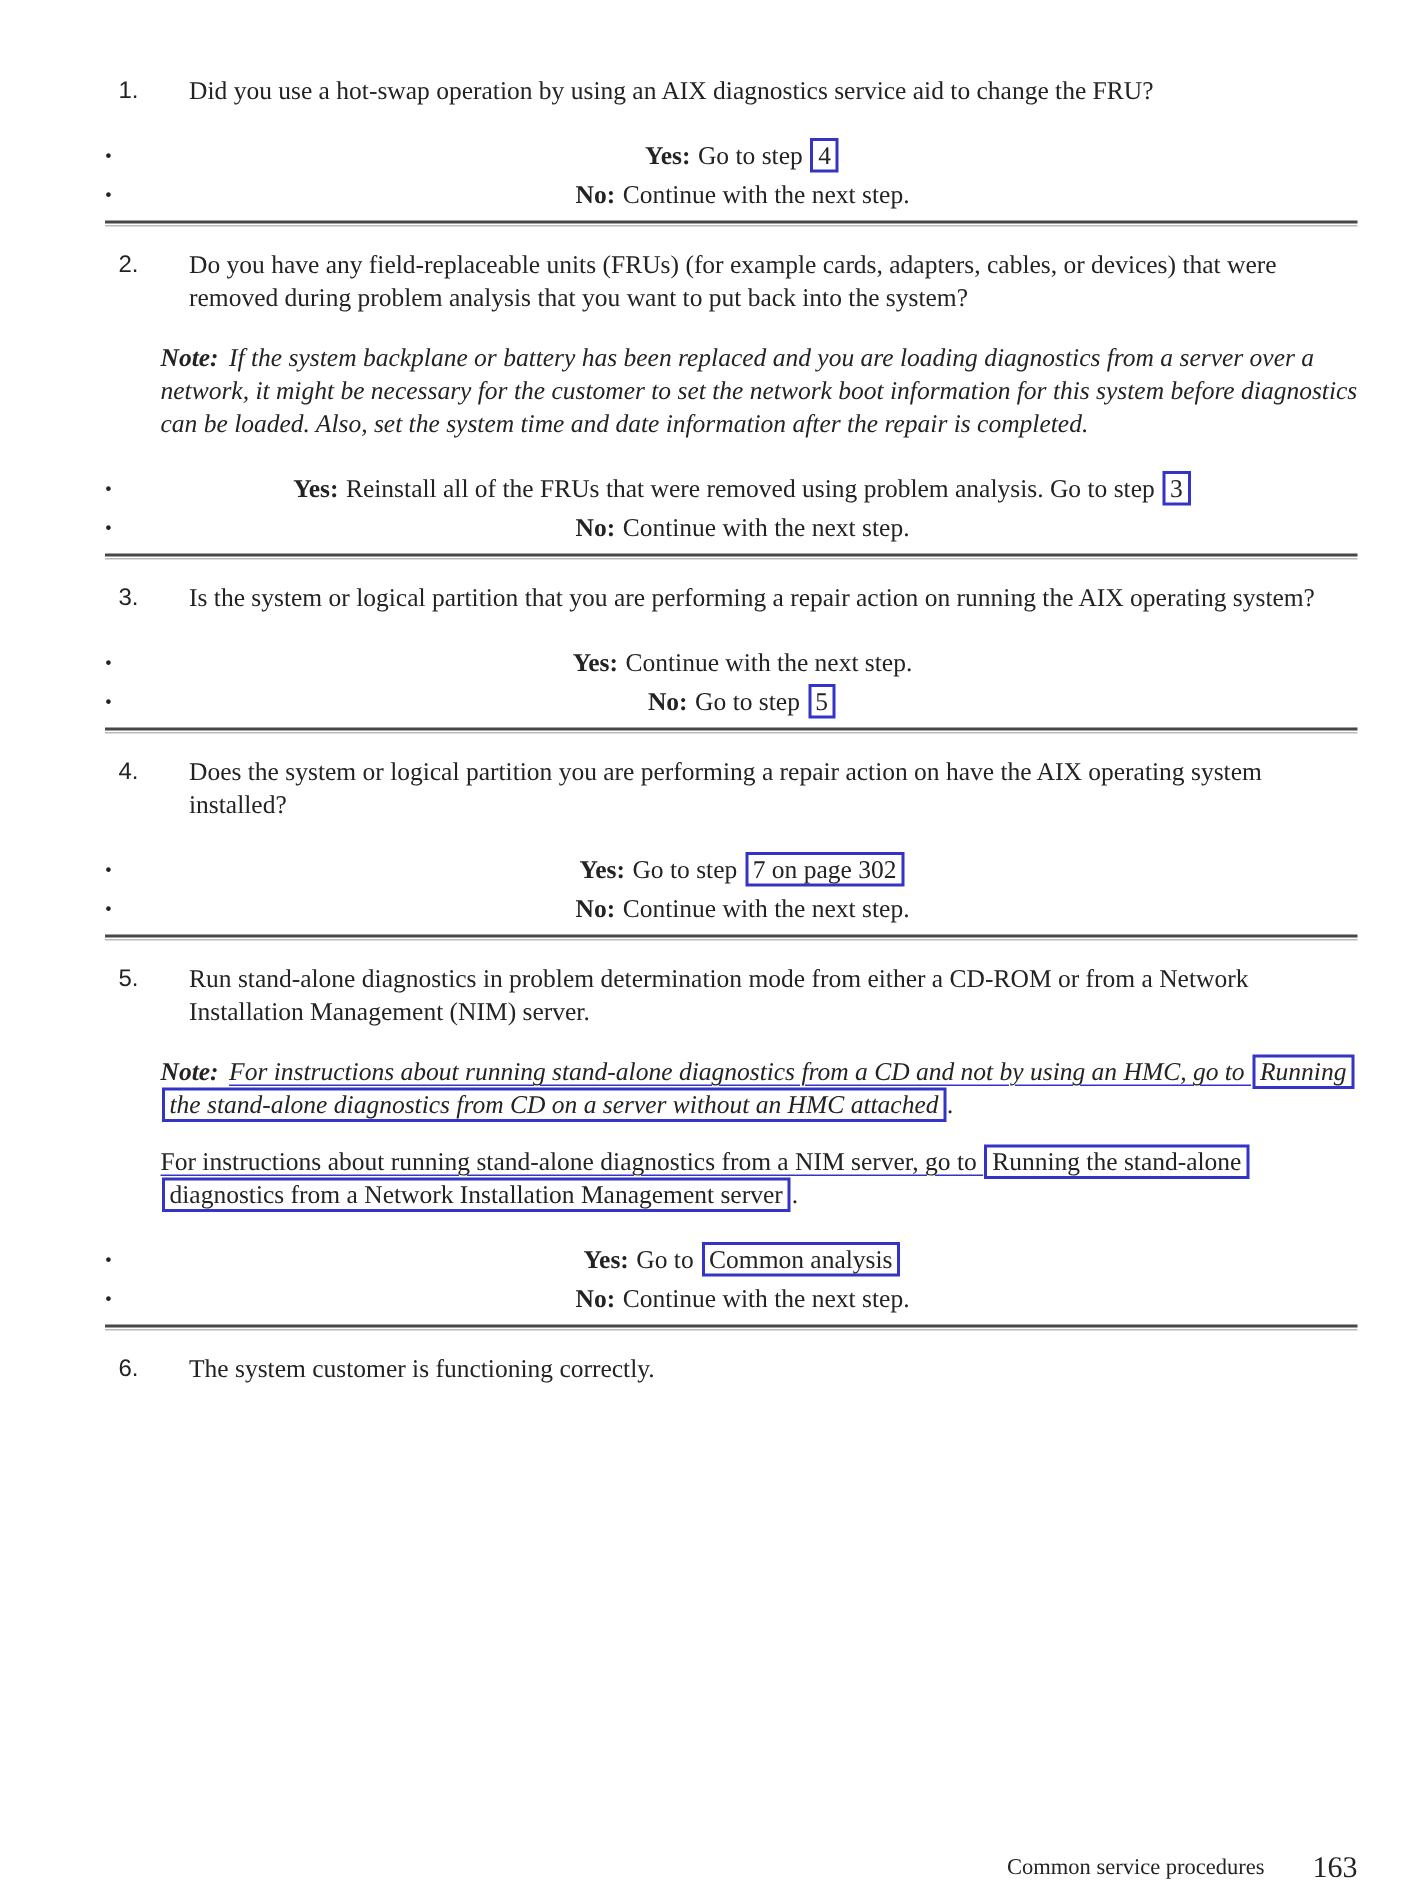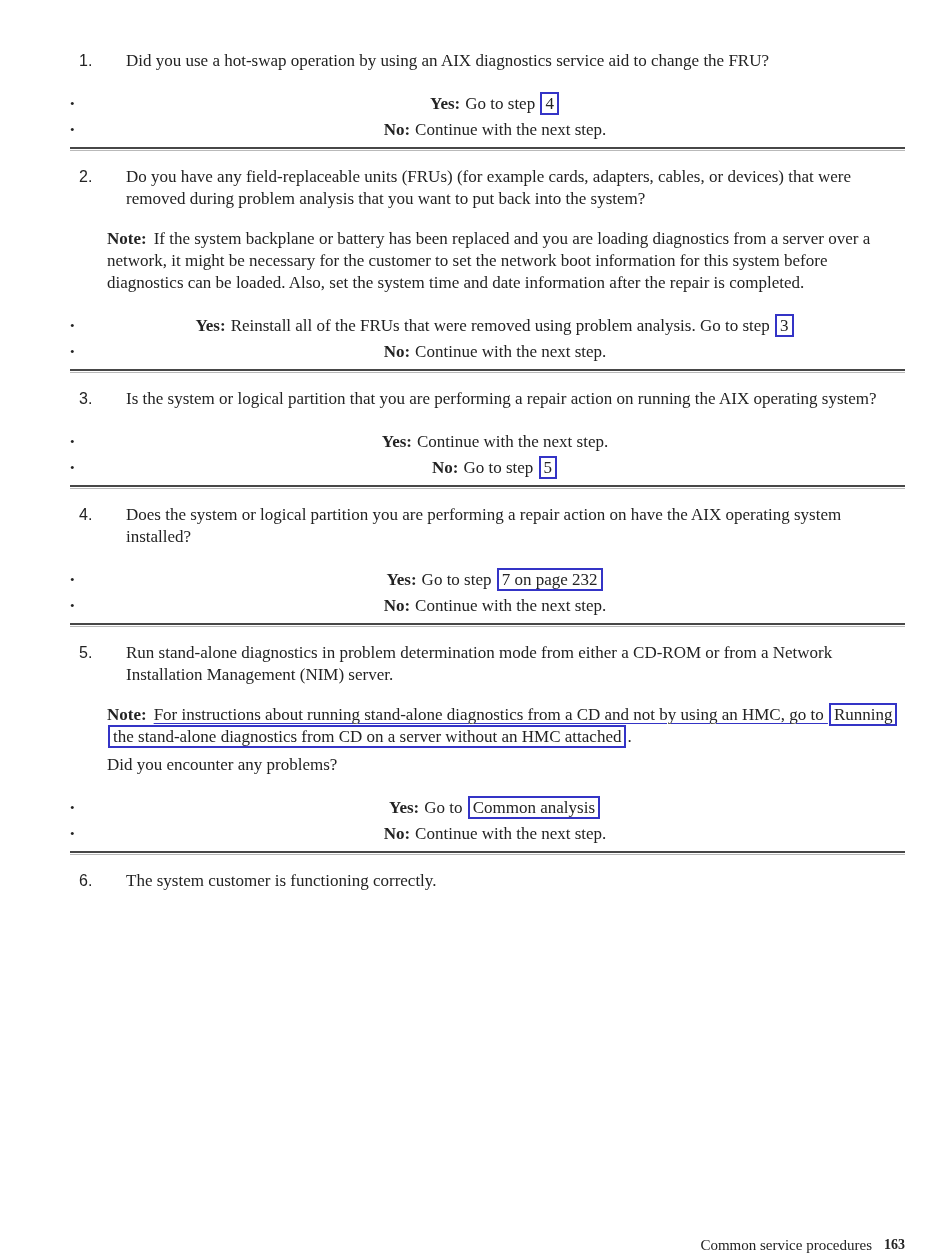--- a/index.html
+++ b/index.html
@@ -35,21 +35,21 @@
   }
   .q-text {
     flex: 1 1 auto;
     max-width: 798px;
     margin-left: 19px;
   }
   .indent {
     margin-left: 37px;
     max-width: 798px;
   }
-  .note { margin-top: 18px; }
+  .note { margin-top: 18px; font-style: italic; }
   .note-label, .b-label { font-weight: bold; }
   .note-label { margin-right: 7px; }
   .para2 { margin-top: 16px; }
   .subq { margin-top: 6px; }
   .bullets { margin-top: 20px; }
   .bullet {
     display: flex;
     align-items: flex-start;
     line-height: 24px;
     margin: 0 0 2px 0;
@@ -80,26 +80,26 @@
     border-top: 2px solid #474747;
     border-bottom: 1px solid #b9b9b9;
     margin: 5px 0 15px 0;
   }
   .footer {
     position: absolute;
     right: 45px;
     bottom: 4px;
     display: flex;
     align-items: flex-start;
-    gap: 12px;
+    gap: 32px;
   }
   .footer-title { font-size: 15px; }
   .footer-page {
-    font-size: 14px;
-    font-weight: bold;
+    font-size: 20px;
+    font-weight: normal;
   }
 </style>
 </head>
 <body>
 
 <div class="page">
 
   <section class="step">
     <div class="q-row">
       <span class="num">1.</span>
@@ -158,39 +158,41 @@
   <div class="rule"></div>
 
   <section class="step">
     <div class="q-row">
       <span class="num">4.</span>
       <div class="q-text">Does the system or logical partition you are performing a repair action on have the AIX operating system installed?</div>
     </div>
     <div class="bullets">
       <div class="bullet">
         <span class="b-marker">•</span>
-        <span class="b-body"><span class="b-label">Yes:</span><span>Go to step </span><span class="link-box">7 on page 232</span></span>
+        <span class="b-body"><span class="b-label">Yes:</span><span>Go to step </span><span class="link-box">7 on page 302</span></span>
       </div>
       <div class="bullet">
         <span class="b-marker">•</span>
         <span class="b-body"><span class="b-label">No:</span><span>Continue with the next step.</span></span>
       </div>
     </div>
   </section>
   <div class="rule"></div>
 
   <section class="step">
     <div class="q-row">
       <span class="num">5.</span>
       <div class="q-text">Run stand-alone diagnostics in problem determination mode from either a CD-ROM or from a Network Installation Management (NIM) server.</div>
     </div>
     <div class="note indent">
       <span class="note-label">Note:</span><span class="rev">For instructions about running stand-alone diagnostics from a CD and not by using an HMC, go to </span><span class="link-box">Running the stand-alone diagnostics from CD on a server without an HMC attached</span><span>.</span>
     </div>
-    <div class="subq indent">Did you encounter any problems?</div>
+    <div class="para2 indent">
+      <span class="rev">For instructions about running stand-alone diagnostics from a NIM server, go to </span><span class="link-box">Running the stand-alone diagnostics from a Network Installation Management server</span><span>.</span>
+    </div>
     <div class="bullets">
       <div class="bullet">
         <span class="b-marker">•</span>
         <span class="b-body"><span class="b-label">Yes:</span><span>Go to </span><span class="link-box">Common analysis</span></span>
       </div>
       <div class="bullet">
         <span class="b-marker">•</span>
         <span class="b-body"><span class="b-label">No:</span><span>Continue with the next step.</span></span>
       </div>
     </div>

